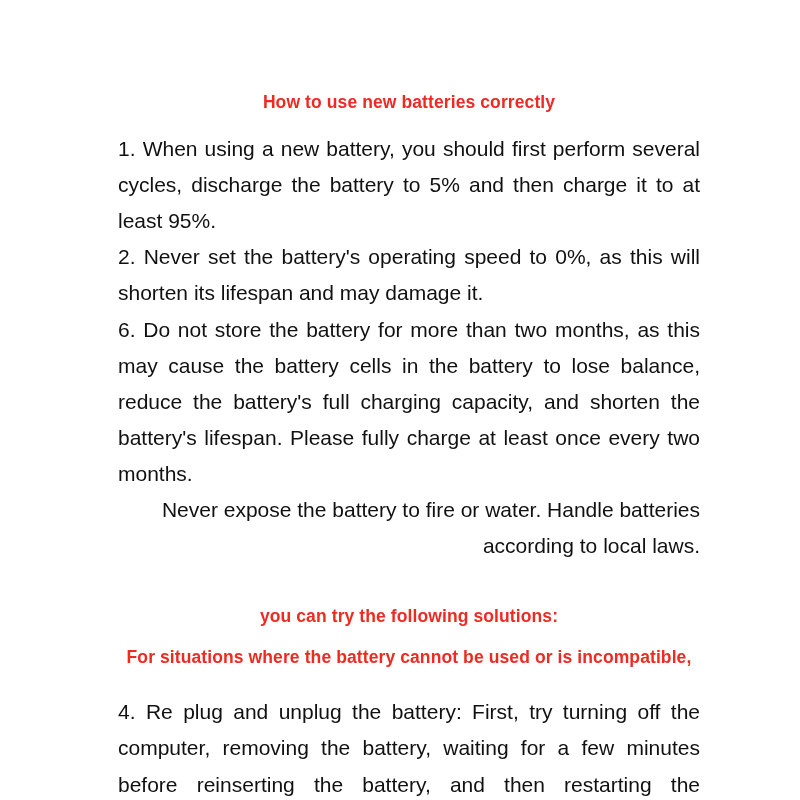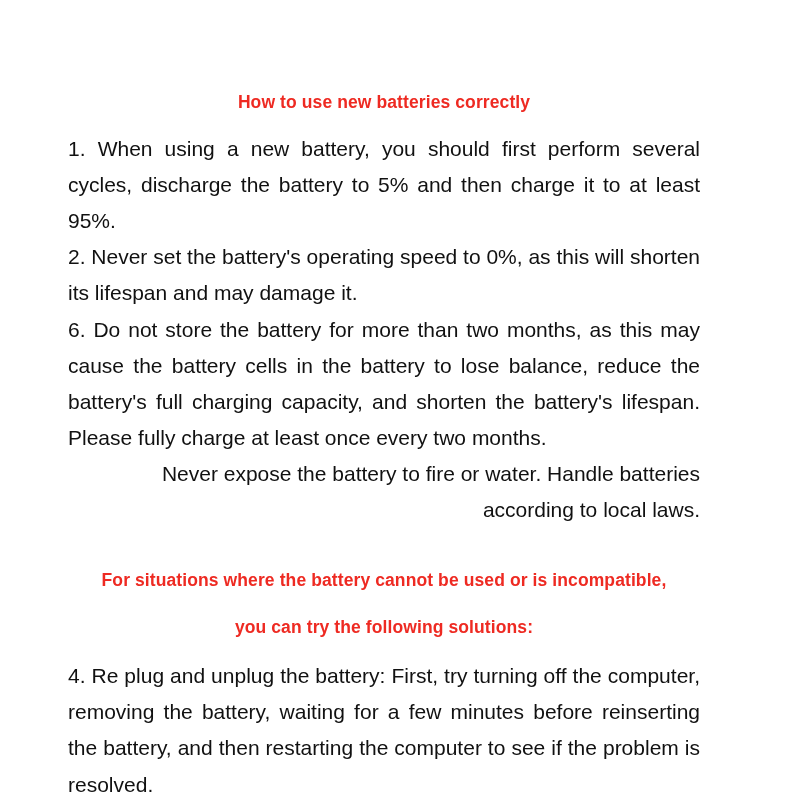--- a/index.html
+++ b/index.html
@@ -11,21 +11,21 @@
     height: 800px;
     background: #ffffff;
     font-family: "Liberation Sans", sans-serif;
     color: #1a1a1a;
   }
   .page {
     position: relative;
     width: 800px;
     height: 589px;
     box-sizing: border-box;
-    padding: 92px 100px 0 68px;
+    padding: 92px 100px 0 118px;
     background: #ffffff;
   }
   .heading {
     color: #ee2a22;
     font-weight: bold;
     font-size: 17.5px;
     text-align: center;
     letter-spacing: 0.1px;
     margin: 0;
   }
@@ -64,21 +64,21 @@
 
   <div class="body-block">
     <p>1.  When using a new battery, you should first perform several cycles, discharge the battery to 5% and then charge it to at least 95%.</p>
     <p>2.  Never set the battery's operating speed to 0%, as this will shorten its lifespan and may damage it.</p>
     <p>6.  Do not store the battery for more than two months, as this may cause the battery cells in the battery to lose balance, reduce the battery's full charging capacity, and shorten the battery's lifespan. Please fully charge at least once every two months.</p>
     <p class="no-justify">Never expose the battery to fire or water. Handle batteries according to local laws.</p>
   </div>
 
   <div class="spacer-large"></div>
 
+  <h2 class="heading heading-two-line-two">you can try the following solutions:</h2>
+
   <h2 class="heading heading-two-line-one">For situations where the battery cannot be used or is incompatible,</h2>
-
-  <h2 class="heading heading-two-line-two">you can try the following solutions:</h2>
 
   <div class="body-block">
     <p>4.  Re plug and unplug the battery: First, try turning off the computer, removing the battery, waiting for a few minutes before reinserting the battery, and then restarting the computer to see if the problem is resolved.</p>
   </div>
 
 </div>
 
 </body></html>

